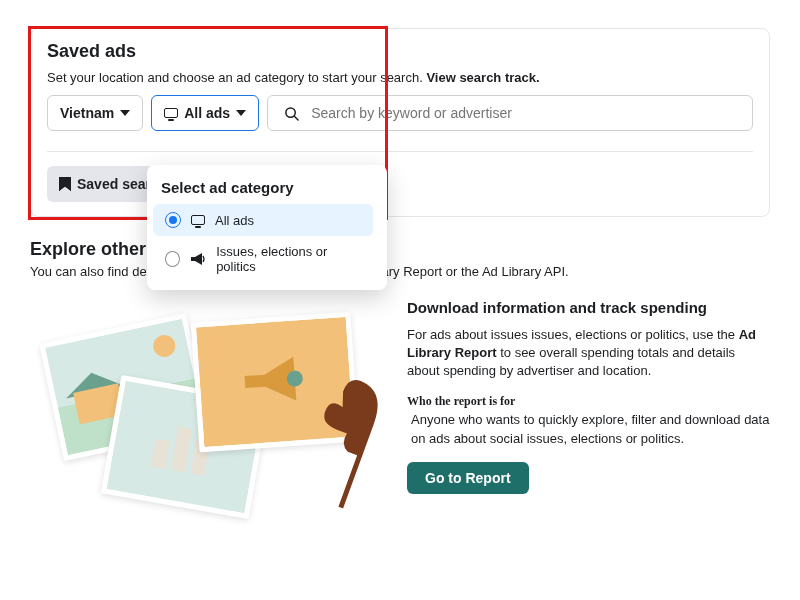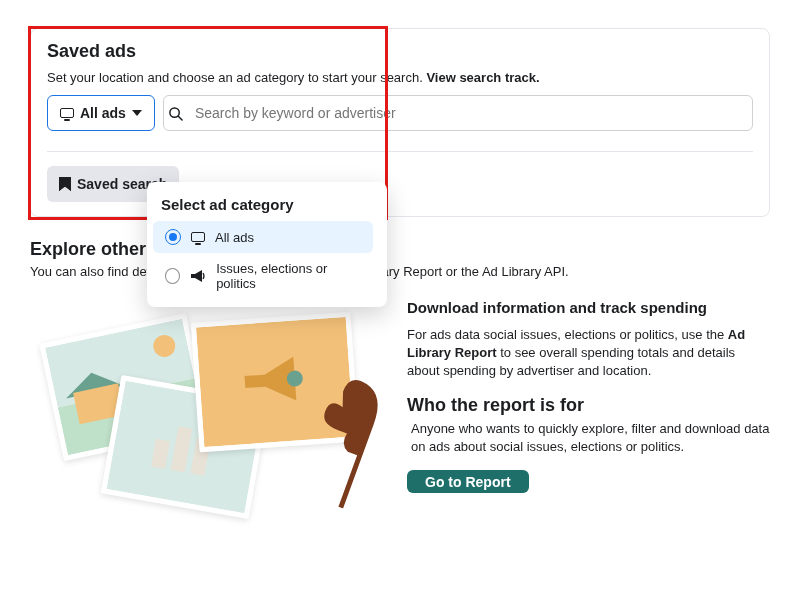--- a/index.html
+++ b/index.html
@@ -52,42 +52,42 @@
   .caret-down {
     width:0;height:0;border-left:5px solid transparent;border-right:5px solid transparent;border-top:6px solid #1c1e21;
   }
   .monitor-icon {
     width:14px;height:10px;border:1.5px solid #1c1e21;border-radius:2px;position:relative;display:inline-block;
   }
   .monitor-icon::after{content:"";position:absolute;left:3px;right:3px;bottom:-4px;height:2px;background:#1c1e21;border-radius:1px;}
   .search-wrap {
     flex:1; display:flex; align-items:center; gap:10px;
     border:1px solid #ced0d4; border-radius:6px;
-    height:36px; padding:0 4px;
+    height:36px; padding:0 16px;
   }
   .search-wrap input {
     border:none; outline:none; flex:1; font-size:14px; color:#606770;
   }
   .mag-icon { width:15px; height:15px; }
   .mag-icon svg { display:block; }
   .divider { height:1px; background:#e4e6eb; margin:0 16px; }
   .saved-row {
     display:flex; align-items:center; gap:8px;
     padding:14px 16px;
   }
   .saved-btn {
     background:#e4e6eb; border:none; border-radius:6px;
     height:36px; padding:0 12px; display:flex; align-items:center; gap:6px;
     font-size:14px; font-weight:600; cursor:pointer;
     color:#1c1e21;
   }
   .bookmark-icon { width:12px;height:14px;border:2px solid #1c1e21;border-top:none;border-bottom:none;background:#1c1e21;clip-path:polygon(0 0,100% 0,100% 100%,50% 70%,0 100%);}
   
   .popover {
-    position:absolute; left:116px; top:153px;
+    position:absolute; left:116px; top:136px;
     width:240px;
     background:#fff;
     border-radius:8px;
     box-shadow:0 8px 24px rgba(0,0,0,.18);
     padding:10px 8px 8px 0;
     z-index:20;
   }
   .popover-title {
     font-size:15px; font-weight:700; padding:4px 14px 8px 14px;
   }
@@ -128,41 +128,45 @@
   .sun{position:absolute;right:12px;top:12px;width:22px;height:22px;border-radius:50%;background:#f2c078;}
   .bars{position:absolute;left:40px;bottom:30px;display:flex;gap:6px;align-items:flex-end;}
   .bars div{width:14px;background:#e8e1d6;}
   .megaphoto-bg{background:#f2c078;width:100%;height:100%;position:relative;}
   .meg{position:absolute;left:40px;top:30px;width:70px;height:60px;}
   .arm{position:absolute;right:-28px;bottom:-10px;transform:rotate(20deg);}
   .arm-path{fill:#7a3a1c;}
   .tool-text { flex:1; padding-top:2px; }
   .tool-text h3{font-size:15px;font-weight:700;margin:0 0 10px 0;}
   .tool-text p{font-size:13px;margin:0 0 12px 0;line-height:1.4;}
-  .tool-text .who{font-size:18px;font-weight:700;margin:0 0 2px 0;}
+  .tool-text .who{font-size:12px;font-weight:700;margin:0 0 2px 0;font-family:Liberation Serif, serif;}
   .tool-text .who-body{font-size:13px;margin:0 0 14px 4px;line-height:1.4;}
   .report-btn{
     background:#1e6e6a;color:#fff;border:none;border-radius:6px;
-    font-size:14px;font-weight:600;height:23px;padding:0 18px;cursor:pointer;
+    font-size:14px;font-weight:600;height:32px;padding:0 18px;cursor:pointer;
   }
 </style>
 </head>
 <body>
 
 <div class="page">
 
   <div class="card">
     <div class="highlight"></div>
 
     <div class="card-heading">Saved ads</div>
     <div class="card-sub">
       <span>Set your location and choose an ad category to start your search. </span><span class="link">View search track.</span>
     </div>
 
     <div class="filters">
+      <div class="select-btn">
+        <span>Vietnam</span>
+        <span class="caret-down"></span>
+      </div>
       <div class="select-btn active">
         <span class="monitor-icon"></span>
         <span>All ads</span>
         <span class="caret-down"></span>
       </div>
       <div class="search-wrap">
         <span class="mag-icon">
           <svg viewBox="0 0 16 16" width="15" height="15">
               <circle cx="7" cy="7" r="5" fill="none" stroke="#1c1e21" stroke-width="1.6"></circle>
               <line x1="11" y1="11" x2="15" y2="15" stroke="#1c1e21" stroke-width="1.6" stroke-linecap="round"></line>
@@ -237,21 +241,21 @@
         <div class="arm">
           <svg width="120" height="150" viewBox="0 0 120 150">
               <path class="arm-path" d="M60 150 L60 60 Q60 30 40 25 Q20 20 20 40 L25 55 Q10 50 10 65 Q10 78 28 78 L38 78 Q35 90 45 95 L55 95 L55 150 Z"></path>
             </svg>
         </div>
       </div>
 
       <div class="tool-text">
         <h3>Download information and track spending</h3>
         <p>
-          <span>For ads data social issues, elections or politics, use the </span><b>Ad Library Report</b><span> to see overall spending totals and details about spending by advertiser and location.</span>
+          <span>For ads about issues issues, elections or politics, use the </span><b>Ad Library Report</b><span> to see overall spending totals and details about spending by advertiser and location.</span>
         </p>
         <p class="who">Who the report is for</p>
         <p class="who-body">Anyone who wants to quickly explore, filter and download data on ads about social issues, elections or politics.</p>
         <button class="report-btn">Go to Report</button>
       </div>
     </div>
   </div>
 
 </div>
 

